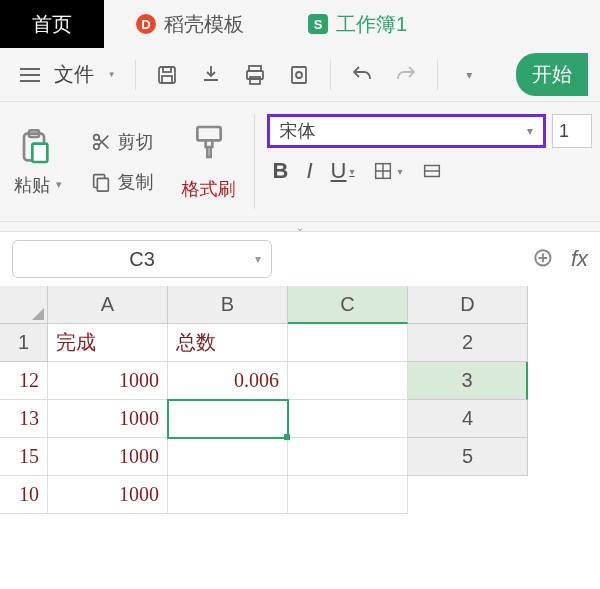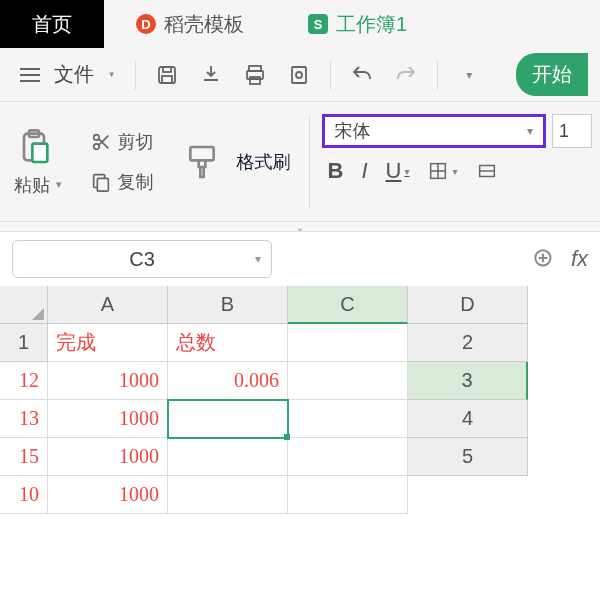--- a/index.html
+++ b/index.html
@@ -113,25 +113,25 @@
     display: flex;
     flex-direction: column;
     align-items: center;
     justify-content: center;
     padding: 8px 14px;
     gap: 6px;
   }
   .group.paste { align-items: flex-start; }
   .big-btn {
     display: flex;
-    flex-direction: row;
+    flex-direction: column;
     align-items: center;
     gap: 15px;
     cursor: pointer;
-    color: #0f172a;
+    color: #b91c1c;
     font-size: 18px;
   }
   .big-btn svg { width: 40px; height: 40px; }
   .small-row {
     display: flex;
     align-items: center;
     gap: 6px;
     cursor: pointer;
     color: #555;
     font-size: 18px;
@@ -282,21 +282,21 @@
   .rowhead.sel { background: #d9ead9; border-right: 2px solid #2fa36b; }
   .cell {
     border-right: 1px solid #ddd;
     border-bottom: 1px solid #ddd;
     height: 38px;
     display: flex;
     align-items: center;
     padding: 12px 8px;
     font-size: 20px;
     font-family: "SimSun", serif;
-    color: #ef4444;
+    color: #7f1d1d;
   }
   .cell.right { justify-content: flex-end; }
   .cell.left { justify-content: flex-start; }
   .cell.selected {
     outline: 2px solid #2fa36b;
     outline-offset: -1px;
     position: relative;
     z-index: 2;
   }
   .cell.selected::after {

